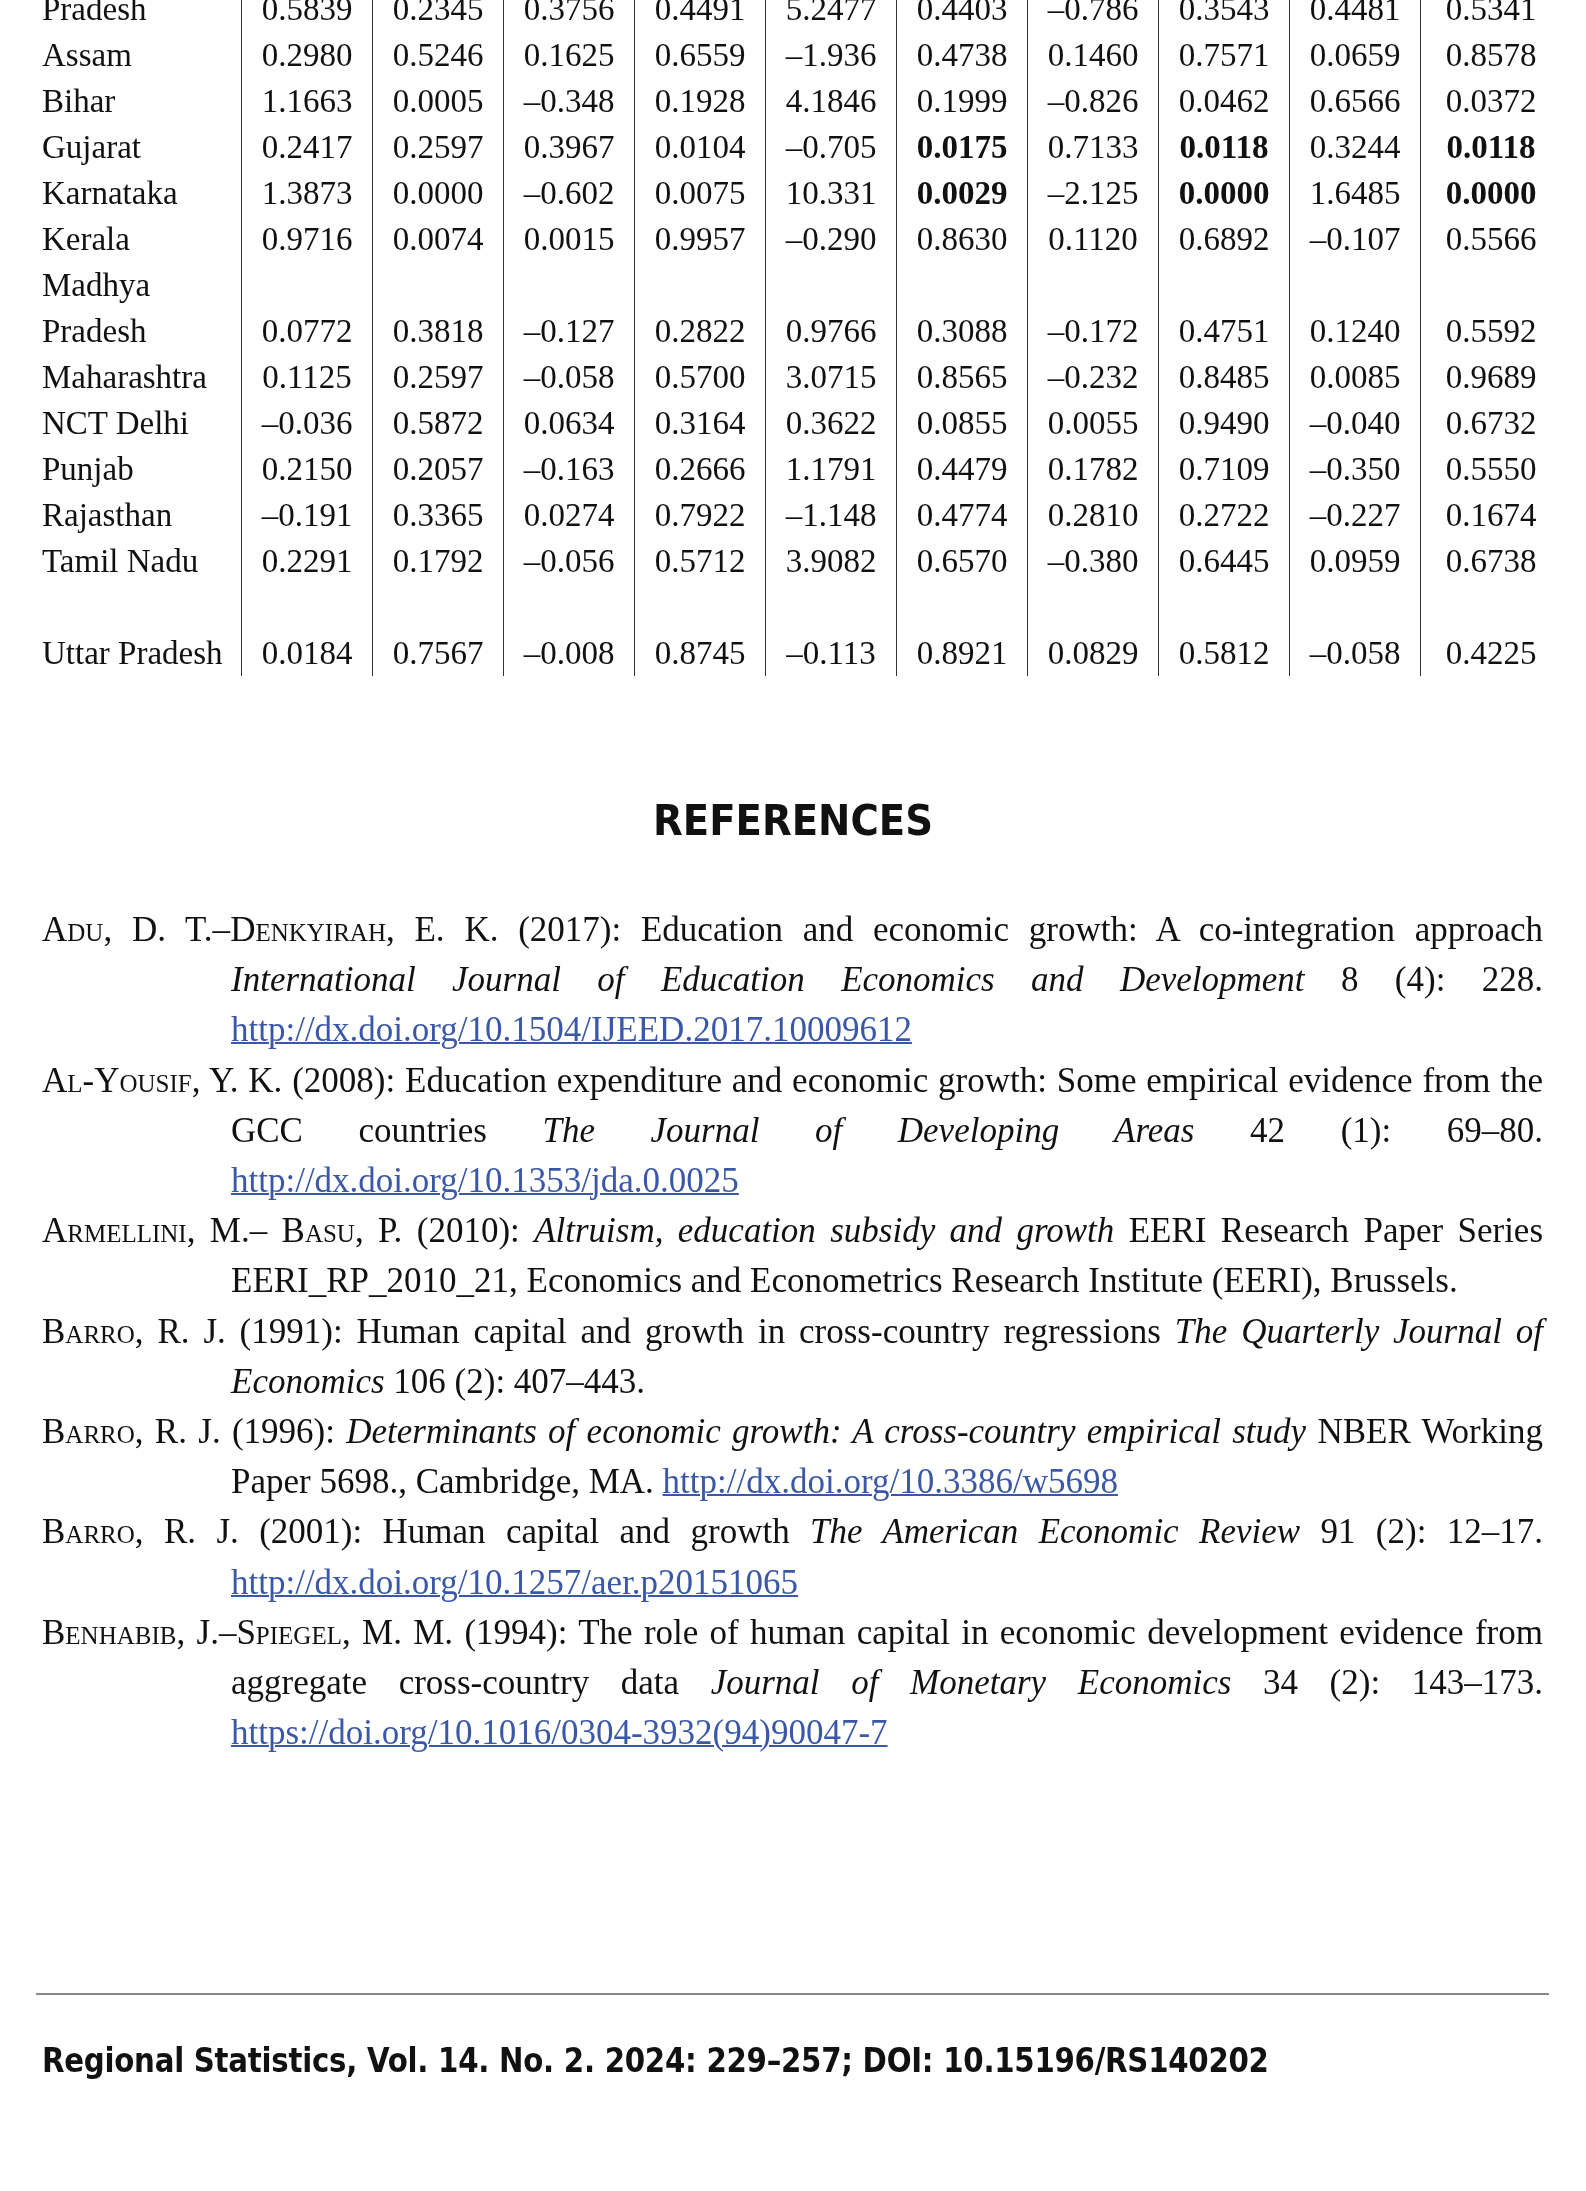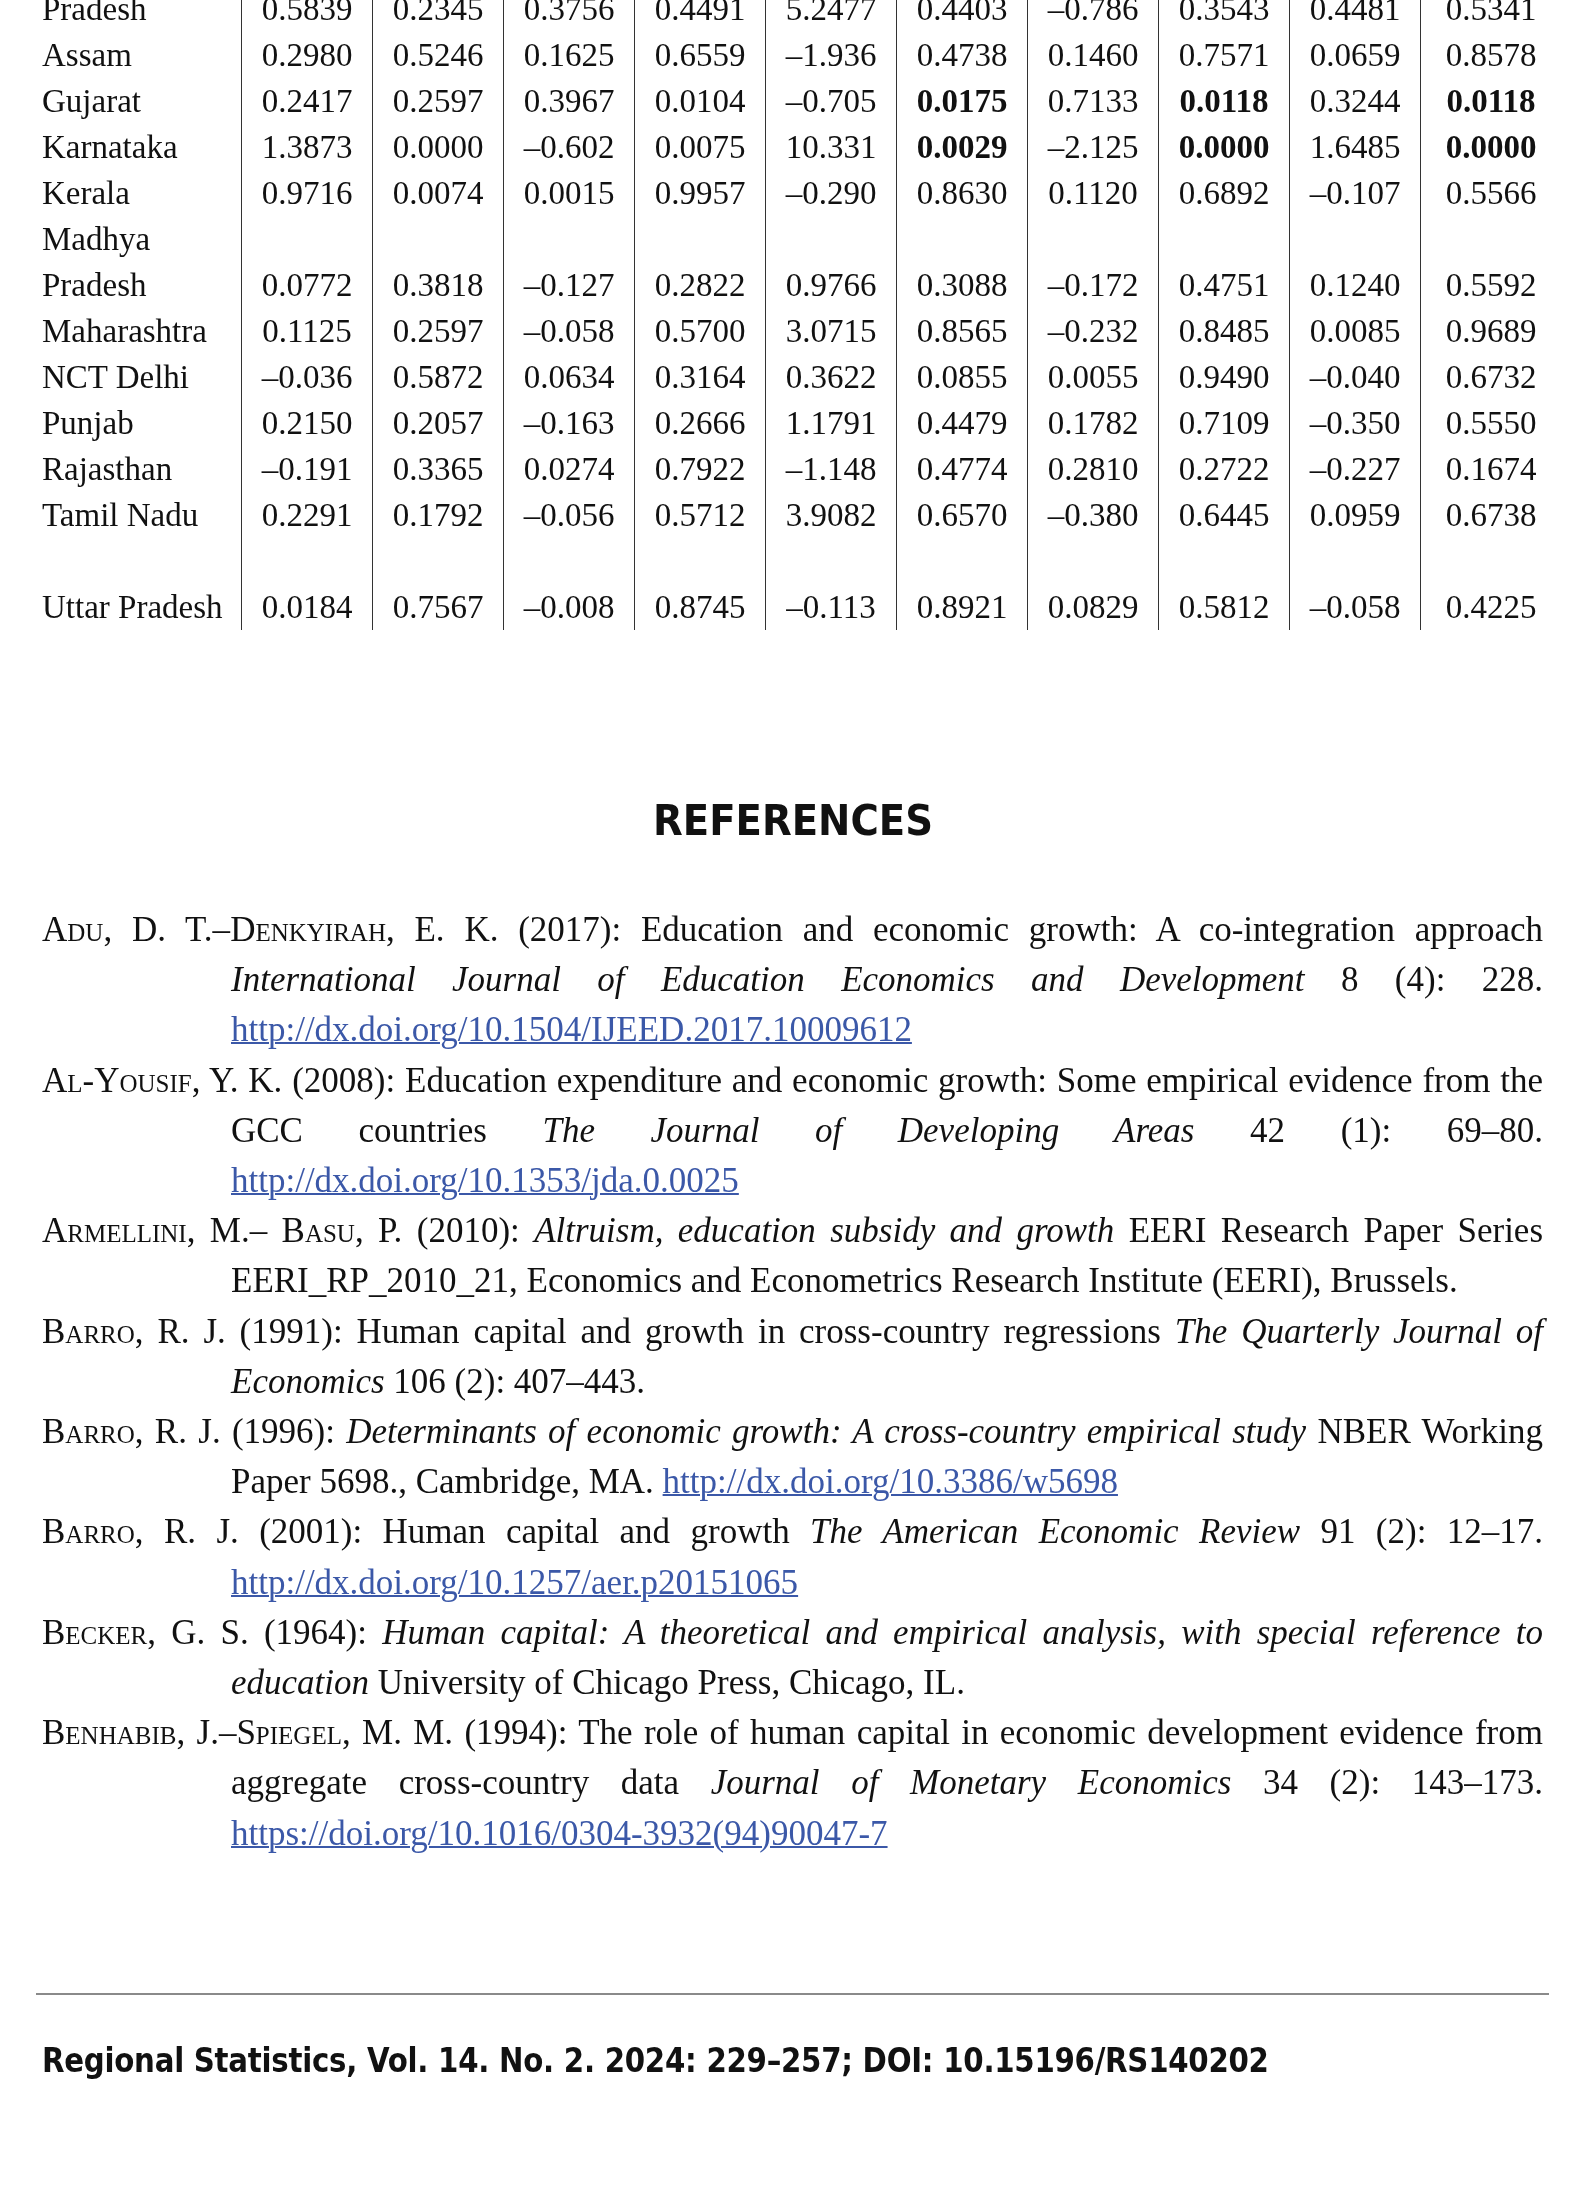--- a/index.html
+++ b/index.html
@@ -94,20 +94,33 @@
         <td class="num">0.2980</td>
         <td class="num">0.5246</td>
         <td class="num">0.1625</td>
         <td class="num">0.6559</td>
         <td class="num">–1.936</td>
         <td class="num">0.4738</td>
         <td class="num">0.1460</td>
         <td class="num">0.7571</td>
         <td class="num">0.0659</td>
         <td class="num last">0.8578</td>
+      </tr>
+      <tr>
+        <td class="name">Bihar</td>
+        <td class="num">1.1663</td>
+        <td class="num">0.0005</td>
+        <td class="num">–0.348</td>
+        <td class="num">0.1928</td>
+        <td class="num">4.1846</td>
+        <td class="num">0.1999</td>
+        <td class="num">–0.826</td>
+        <td class="num">0.0462</td>
+        <td class="num">0.6566</td>
+        <td class="num last">0.0372</td>
       </tr>
       <tr>
         <td class="name">Gujarat</td>
         <td class="num">0.2417</td>
         <td class="num">0.2597</td>
         <td class="num">0.3967</td>
         <td class="num">0.0104</td>
         <td class="num">–0.705</td>
         <td class="num bold">0.0175</td>
         <td class="num">0.7133</td>
@@ -237,18 +250,17 @@
 
 <div id="ref-title">REFERENCES</div>
 
 <div id="refs">
     <p class="ref"><span class="sc">Adu</span><span>, D. T.–</span><span class="sc">Denkyirah</span><span>, E. K. (2017): Education and economic growth: A co-integration approach </span><span class="it">International Journal of Education Economics and Development</span><span> 8 (4): 228. </span><a class="lnk">http://dx.doi.org/10.1504/IJEED.2017.10009612</a></p>
     <p class="ref"><span class="sc">Al-Yousif</span><span>, Y. K. (2008): Education expenditure and economic growth: Some empirical evidence from the GCC countries </span><span class="it">The Journal of Developing Areas</span><span> 42 (1): 69–80. </span><a class="lnk">http://dx.doi.org/10.1353/jda.0.0025</a></p>
     <p class="ref"><span class="sc">Armellini</span><span>, M.– </span><span class="sc">Basu</span><span>, P. (2010): </span><span class="it">Altruism, education subsidy and growth</span><span> EERI Research Paper Series EERI_RP_2010_21, Economics and Econometrics Research Institute (EERI), Brussels.</span></p>
     <p class="ref"><span class="sc">Barro</span><span>, R. J. (1991): Human capital and growth in cross-country regressions </span><span class="it">The Quarterly Journal of Economics</span><span> 106 (2): 407–443.</span></p>
     <p class="ref"><span class="sc">Barro</span><span>, R. J. (1996): </span><span class="it">Determinants of economic growth: A cross-country empirical study</span><span> NBER Working Paper 5698., Cambridge, MA. </span><a class="lnk">http://dx.doi.org/10.3386/w5698</a></p>
     <p class="ref"><span class="sc">Barro</span><span>, R. J. (2001): Human capital and growth </span><span class="it">The American Economic Review</span><span> 91 (2): 12–17. </span><a class="lnk">http://dx.doi.org/10.1257/aer.p20151065</a></p>
-    <p class="ref"><span class="sc">Becker</span><span>, G. S. (1964): </span><span class="it">Human capital: A theoretical and empirical analysis, with special reference to education</span><span> University of Chicago Press, Chicago, IL.</span></p>
     <p class="ref"><span class="sc">Benhabib</span><span>, J.–</span><span class="sc">Spiegel</span><span>, M. M. (1994): The role of human capital in economic development evidence from aggregate cross-country data </span><span class="it">Journal of Monetary Economics</span><span> 34 (2): 143–173. </span><a class="lnk">https://doi.org/10.1016/0304-3932(94)90047-7</a></p>
   </div>
 
 <div id="divider"></div>
 <div id="footer">Regional Statistics, Vol. 14. No. 2. 2024: 229–257; DOI: 10.15196/RS140202</div>
 
 </body></html>

